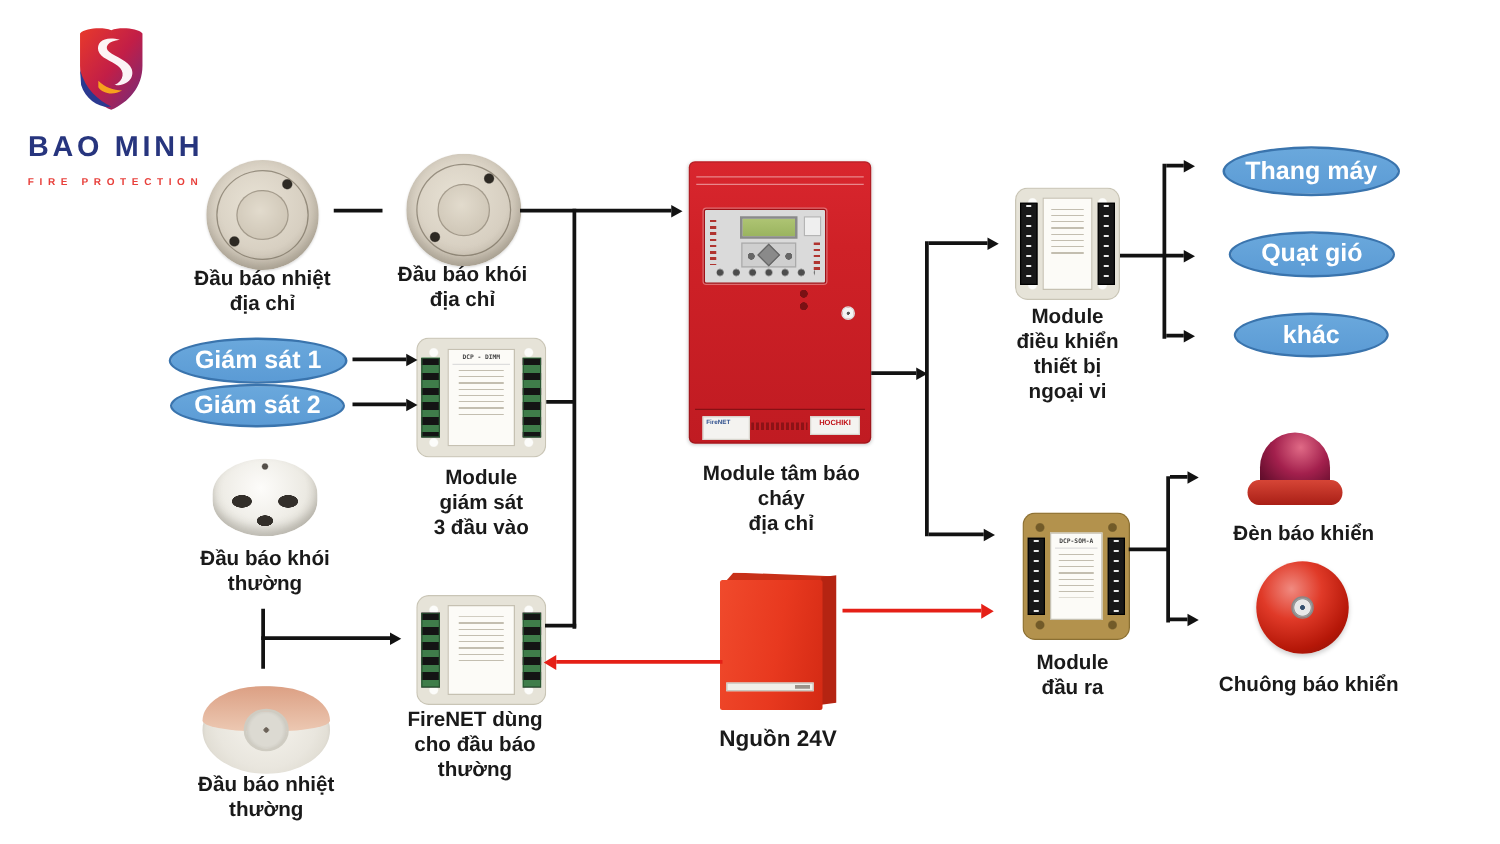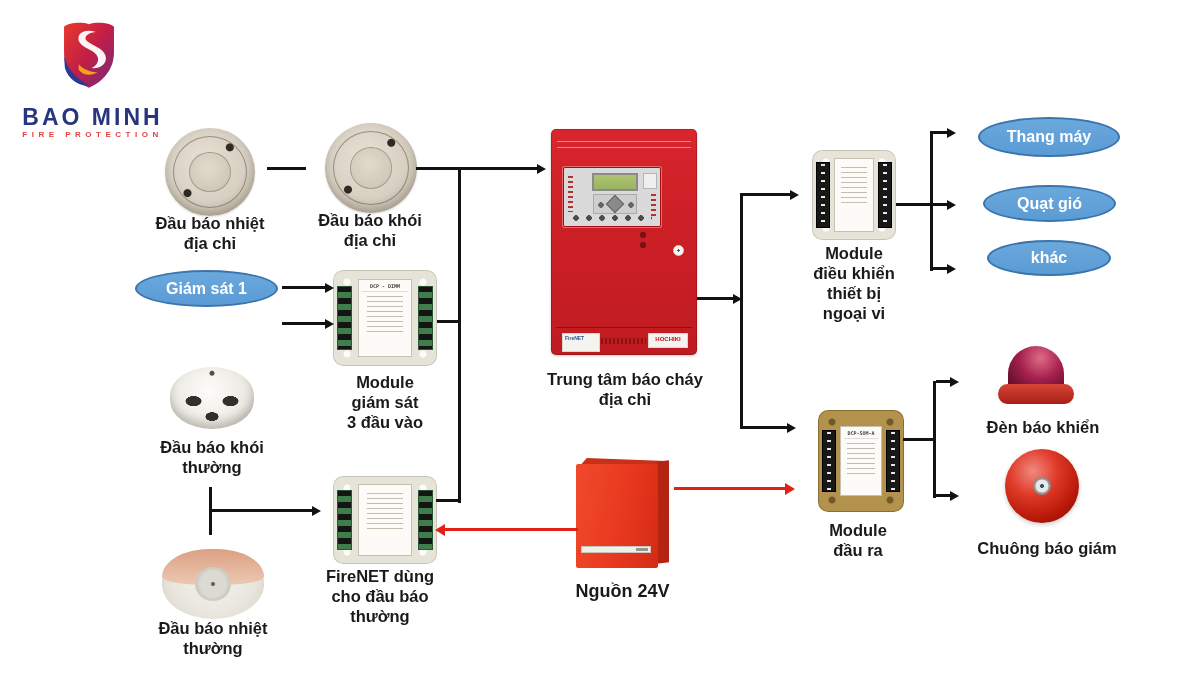--- a/index.html
+++ b/index.html
@@ -15,21 +15,21 @@
   .ah.red-l{border-top-width:6px;border-bottom-width:6px;border-right:10px solid var(--arrow-red,#e52017);}
 
   
   .lbl{position:absolute;text-align:center;font-weight:700;font-size:16.5px;line-height:20px;color:var(--label-color,#1a1a1a);}
   .lbl span{display:block;}
   .lbl.big{font-size:18px;}
 
   
   .oval{position:absolute;border-radius:50%;display:flex;align-items:center;justify-content:center;
         background:linear-gradient(180deg,#6aa8dc,var(--oval-fill,#5b9bd5));
-        border:2px solid var(--oval-stroke,#3a74ad);color:#fff;font-weight:700;font-size:16px;box-sizing:border-box;}
+        border:2px solid var(--oval-stroke,#3a74ad);color:#fff;font-weight:700;font-size:20px;box-sizing:border-box;}
 
   
   .brand-name{position:absolute;text-align:center;font-weight:700;font-size:23px;letter-spacing:3px;color:var(--brand-navy,#27357e);}
   .brand-tag{position:absolute;text-align:center;font-weight:700;font-size:8px;letter-spacing:4.5px;color:var(--brand-red,#e8413c);}
 
   
   .det-addr{position:absolute;border-radius:50%;
     background:
       radial-gradient(circle at 72% 22%,#2e2a24 3.5px,transparent 4.5px),
       radial-gradient(circle at 25% 74%,#2e2a24 3.5px,transparent 4.5px),
@@ -157,35 +157,36 @@
           <stop offset="0.5" stop-color="#c21e47"></stop>
           <stop offset="1" stop-color="#6d2d7e"></stop>
       </linearGradient>
     </defs>
     <path d="M36 5 C28 2 12 3 7 8 L7 38 C7 58 20 72 36 79 C52 72 65 58 65 38 L65 8 C60 3 44 2 36 5 Z" fill="url(#lg1)"></path>
     <path d="M7 42 C12 60 24 70 36 76 C26 78 12 70 8 56 Z" fill="#2b3990"></path>
     <path d="M24 52 C30 58 38 61 46 61 C38 66 28 64 24 58 Z" fill="#f6a21d"></path>
     <path d="M44 14 C30 10 22 16 24 24 C26 31 36 33 42 38 C49 43 48 52 39 56 C50 57 58 50 55 41 C52 33 40 30 34 25 C29 21 33 15 44 14 Z" fill="#ffffff" opacity="0.95"></path>
   </svg>
   <div class="brand-name" style="left:10px;top:104px;width:165px">BAO MINH</div>
-  <div class="brand-tag" style="left:10px;top:130px;width:165px">FIRE PROTECTION</div>
+  <div class="brand-tag" style="left:10px;top:141px;width:165px">FIRE PROTECTION</div>
 
   <div class="det-addr" style="left:165px;top:128px;width:90px;height:88px"></div>
   <div class="det-addr" style="left:325px;top:123px;width:92px;height:90px"></div>
 
   <div class="lbl" style="left:130px;top:213px;width:160px">
     <span>Đầu báo nhiệt</span>
     <span>địa chỉ</span>
   </div>
   <div class="lbl" style="left:290px;top:210px;width:160px">
     <span>Đầu báo khói</span>
     <span>địa chỉ</span>
   </div>
 
   <div class="oval" style="left:135px;top:270px;width:143px;height:37px">Giám sát 1</div>
+  <div class="oval" style="left:136px;top:307px;width:140px;height:35px">Giám sát 2</div>
 
   <div class="mod green" style="left:333px;top:270px;width:104px;height:96px">
     <div class="m-bracket"></div>
     <div class="m-strip l" style="top:16px;bottom:16px"></div>
     <div class="m-strip r" style="top:16px;bottom:16px"></div>
     <div class="m-board" style="left:25px;right:25px;top:9px;bottom:9px">
       <div class="m-title">DCP - DIMM</div>
       <div class="m-text"></div>
     </div>
   </div>
@@ -233,21 +234,21 @@
       <div class="btnrow"></div>
     </div>
     <div class="lock" style="left:86px;top:102px"></div>
     <div class="knob" style="left:122px;top:116px"></div>
     <div class="p-bottom-line" style="top:198px"></div>
     <div class="badge fn" style="left:11px;top:204px;width:32px;height:15px">FireNET</div>
     <div class="vent" style="left:50px;top:209px;width:45px"></div>
     <div class="badge hk" style="left:97px;top:204px;width:38px;height:13px">HOCHIKI</div>
   </div>
   <div class="lbl" style="left:545px;top:369px;width:160px">
-    <span>Trung tâm báo cháy</span>
+    <span>Module tâm báo cháy</span>
     <span>địa chỉ</span>
   </div>
 
   <div class="psu" style="left:576px;top:456px;width:96px;height:116px">
     <div class="psu-top"></div>
     <div class="psu-side"></div>
     <div class="psu-front">
       <div class="psu-strip"></div>
     </div>
   </div>
@@ -279,35 +280,35 @@
       <div class="m-text"></div>
     </div>
   </div>
   <div class="lbl" style="left:808px;top:520px;width:100px">
     <span>Module</span>
     <span>đầu ra</span>
   </div>
 
   <div class="oval" style="left:978px;top:117px;width:142px;height:40px">Thang máy</div>
   <div class="oval" style="left:983px;top:185px;width:133px;height:37px">Quạt gió</div>
-  <div class="oval" style="left:987px;top:240px;width:124px;height:36px">khác</div>
+  <div class="oval" style="left:987px;top:250px;width:124px;height:36px">khác</div>
 
   <div class="strobe" style="left:998px;top:342px;width:78px;height:62px">
     <div class="dome"></div>
     <div class="base"></div>
   </div>
   <div class="lbl" style="left:963px;top:417px;width:160px">
     <span>Đèn báo khiển</span>
   </div>
 
   <div class="bell" style="left:1005px;top:449px;width:74px;height:74px">
     <div class="hub"></div>
   </div>
   <div class="lbl" style="left:957px;top:538px;width:180px">
-    <span>Chuông báo giám</span>
+    <span>Chuông báo khiển</span>
   </div>
 
   <div class="ln" style="left:267px;top:167px;width:39px;height:3px"></div>
   <div class="ln" style="left:416px;top:167px;width:121px;height:3px"></div>
   <div class="ah r" style="left:537px;top:164px"></div>
   <div class="ln" style="left:458px;top:167px;width:3px;height:336px"></div>
   <div class="ln" style="left:437px;top:320px;width:23px;height:3px"></div>
   <div class="ln" style="left:436px;top:499px;width:25px;height:3px"></div>
 
   <div class="ln" style="left:282px;top:286px;width:43px;height:3px"></div>

